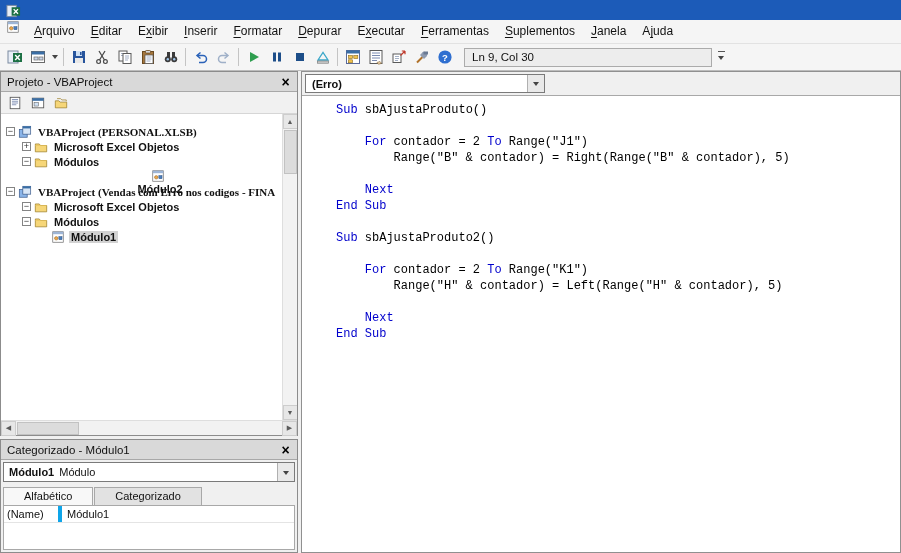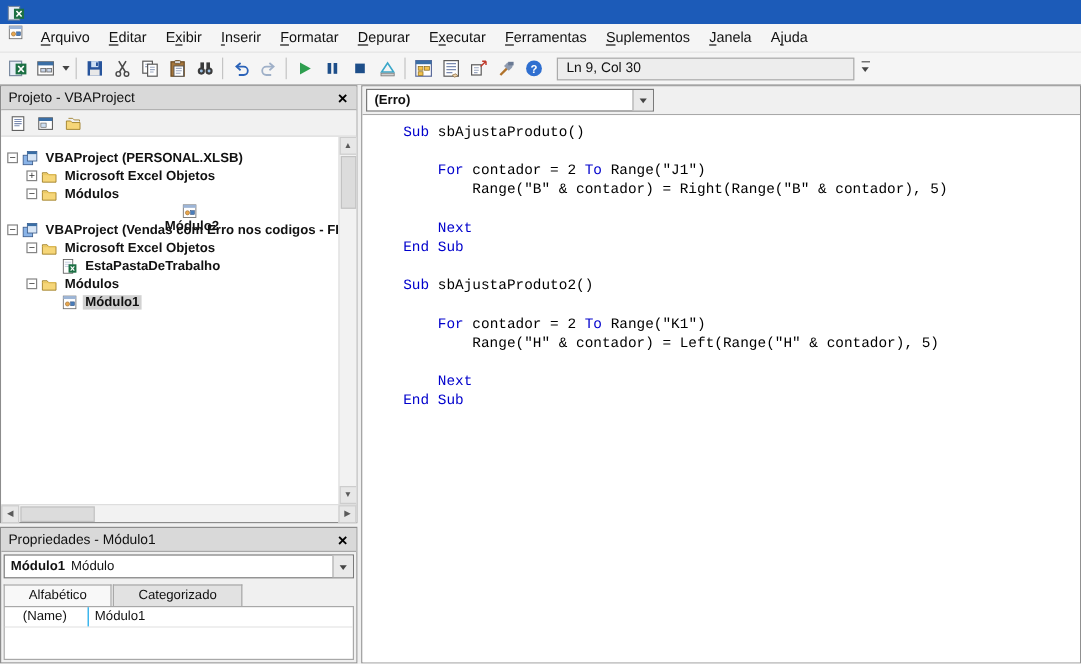--- a/index.html
+++ b/index.html
@@ -53,21 +53,21 @@
 
   .tree-wrap { flex:1; display:flex; overflow:hidden; background:#fff; }
   .tree { flex:1; padding-top:10px; overflow:hidden; }
   .tree-row { height:15px; display:flex; align-items:center; font-size:11px; white-space:nowrap; }
   .expander { width:9px; height:9px; border:1px solid #848484; background:#fff; color:#333;
     display:inline-flex; align-items:center; justify-content:center;
     font-size:9px; line-height:1; margin-right:3px; flex:none; }
   .expander-spacer { width:13px; flex:none; }
   .ticon { width:15px; height:14px; margin-right:3px; flex:none; display:inline-flex; align-items:center; }
   .tlabel { padding:0 2px;font-weight:bold; }
-  .tlabel.b { font-weight:bold; }
+  .tlabel.b { font-weight:bold;font-family:Liberation Serif, serif; }
   .tlabel.sel { background:#d2d2d2; }
 
   .vscroll { width:15px; background:#f2f2f2; border-left:1px solid #dedede;
     display:flex; flex-direction:column; align-items:center; flex:none; }
   .hscroll { height:15px; background:#f2f2f2; border-top:1px solid #dedede;
     display:flex; align-items:center; flex:none; }
   .sb-btn { width:15px; height:15px; background:#e7e7e7; border:1px solid #cdcdcd; color:#5a5a5a;
     font-size:7px; display:flex; align-items:center; justify-content:center; flex:none; }
   .sb-thumb-v { width:13px; height:44px; background:#dcdcdc; border:1px solid #c2c2c2; margin:1px 0 auto 0; }
   .sb-thumb-h { height:13px; width:62px; background:#dcdcdc; border:1px solid #c2c2c2; margin:0 auto 0 1px; }
@@ -79,21 +79,21 @@
   .props-combo { margin:2px; height:20px; border:1px solid #7a7a7a; background:#fff;
     display:flex; align-items:center; font-size:11px; padding-left:5px; position:relative; flex:none; }
   .obj-name { font-weight:bold; margin-right:5px; }
   .combo-arrow-box { position:absolute; right:0; top:0; bottom:0; width:17px; background:#e9e9e9;
     border-left:1px solid #b0b0b0; display:flex; align-items:center; justify-content:center; }
   .props-tabs { display:flex; gap:1px; padding:3px 2px 0; font-size:11px; flex:none; }
   .ptab { padding:2px 20px 3px; background:#e2e2e2; border:1px solid #a8a8a8; border-bottom:none; }
   .ptab.active { background:#f8f8f8; }
   .props-grid { flex:1; margin:0 2px 2px; border:1px solid #a8a8a8; background:#fff; font-size:11px; }
   .prow { display:flex; height:17px; border-bottom:1px solid #e4e4e4; }
-  .pname { width:58px; border-right:1px solid #0ea5e9; padding:2px 3px;margin-left:12px; }
+  .pname { width:58px; border-right:4px solid #0ea5e9; padding:2px 3px; }
   .pval { flex:1; padding:2px 5px; }
 
   
   .code-pane { flex:1; display:flex; flex-direction:column; border:1px solid #909090;
     background:#fff; overflow:hidden; }
   .code-head { height:24px; background:#f0f0f0; border-bottom:1px solid #a8a8a8;
     display:flex; align-items:center; padding:2px 3px; flex:none; }
   .obj-combo { width:240px; height:19px; background:#fff; border:1px solid #7a7a7a;
     font-size:11px; font-weight:bold; display:flex; align-items:center;
     padding-left:6px; position:relative; }
@@ -371,32 +371,20 @@
             <div class="tree-row" style="padding-left: 21px;">
               <span class="expander">−</span>
               <span class="ticon">
                 <svg viewBox="0 0 16 16" width="14" height="14">
                   <path d="M1.5 4.5 l4.5 0 l1.5 1.8 l7 0 l0 7.2 l-13 0 Z" fill="#f6d678" stroke="#9a7a20" stroke-width="0.8"></path>
                   <path d="M1.5 6.3 h13" stroke="#e8c35a" stroke-width="0.8"></path>
                 </svg>
               </span>
               <span class="tlabel">Microsoft Excel Objetos</span>
             </div>
-            <div class="tree-row" style="padding-left: 37px;">
-              <span class="expander-spacer"></span>
-              <span class="ticon">
-                <svg viewBox="0 0 16 16" width="14" height="14">
-                  <rect x="2" y="1.5" width="9" height="13" fill="#fff" stroke="#5a5a5a" stroke-width="0.8"></rect>
-                  <path d="M3.5 4 h6 M3.5 6 h6 M3.5 8 h6" stroke="#b8c4d8" stroke-width="0.8"></path>
-                  <rect x="7" y="6" width="7.5" height="8" fill="#1c7044"></rect>
-                  <path d="M9 8 l3.5 4 M12.5 8 L9 12" stroke="#fff" stroke-width="1.1"></path>
-                </svg>
-              </span>
-              <span class="tlabel">EstaPastaDeTrabalho</span>
-            </div>
             <div class="tree-row" style="padding-left: 21px;">
               <span class="expander">−</span>
               <span class="ticon">
                 <svg viewBox="0 0 16 16" width="14" height="14">
                   <path d="M1.5 4.5 l4.5 0 l1.5 1.8 l7 0 l0 7.2 l-13 0 Z" fill="#f6d678" stroke="#9a7a20" stroke-width="0.8"></path>
                   <path d="M1.5 6.3 h13" stroke="#e8c35a" stroke-width="0.8"></path>
                 </svg>
               </span>
               <span class="tlabel">Módulos</span>
             </div>
@@ -421,21 +409,21 @@
       </div>
       <div class="hscroll">
         <span class="sb-btn">◀</span>
         <span class="sb-thumb-h"></span>
         <span class="sb-btn">▶</span>
       </div>
     </div>
 
     <div class="properties-panel">
       <div class="panel-header">
-        <span>Propriedades - Módulo1</span>
+        <span>Categorizado - Módulo1</span>
         <span class="panel-close">×</span>
       </div>
       <div class="props-combo">
         <span class="obj-name">Módulo1</span>
         <span>Módulo</span>
         <span class="combo-arrow-box">
             <span class="arrow-down"></span>
           </span>
       </div>
       <div class="props-tabs">

